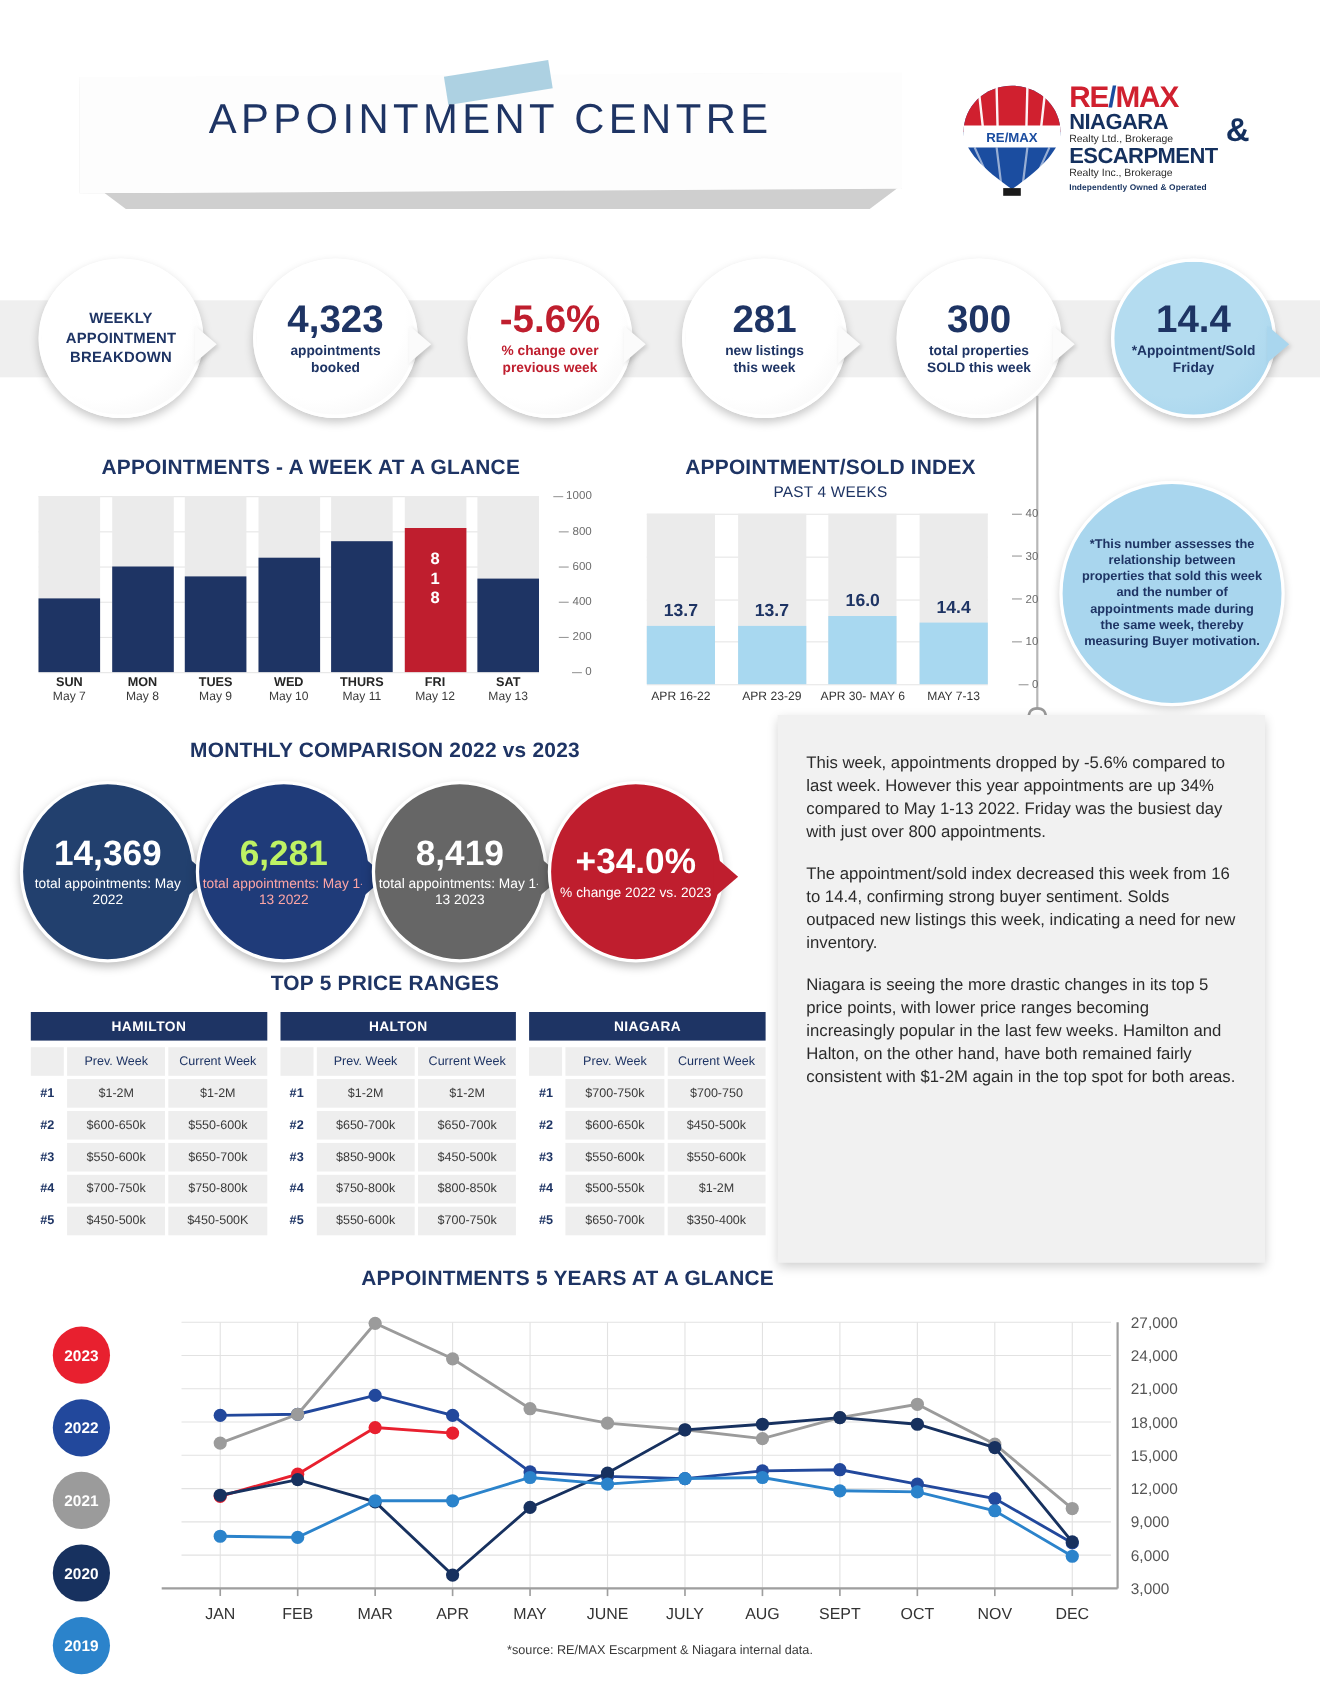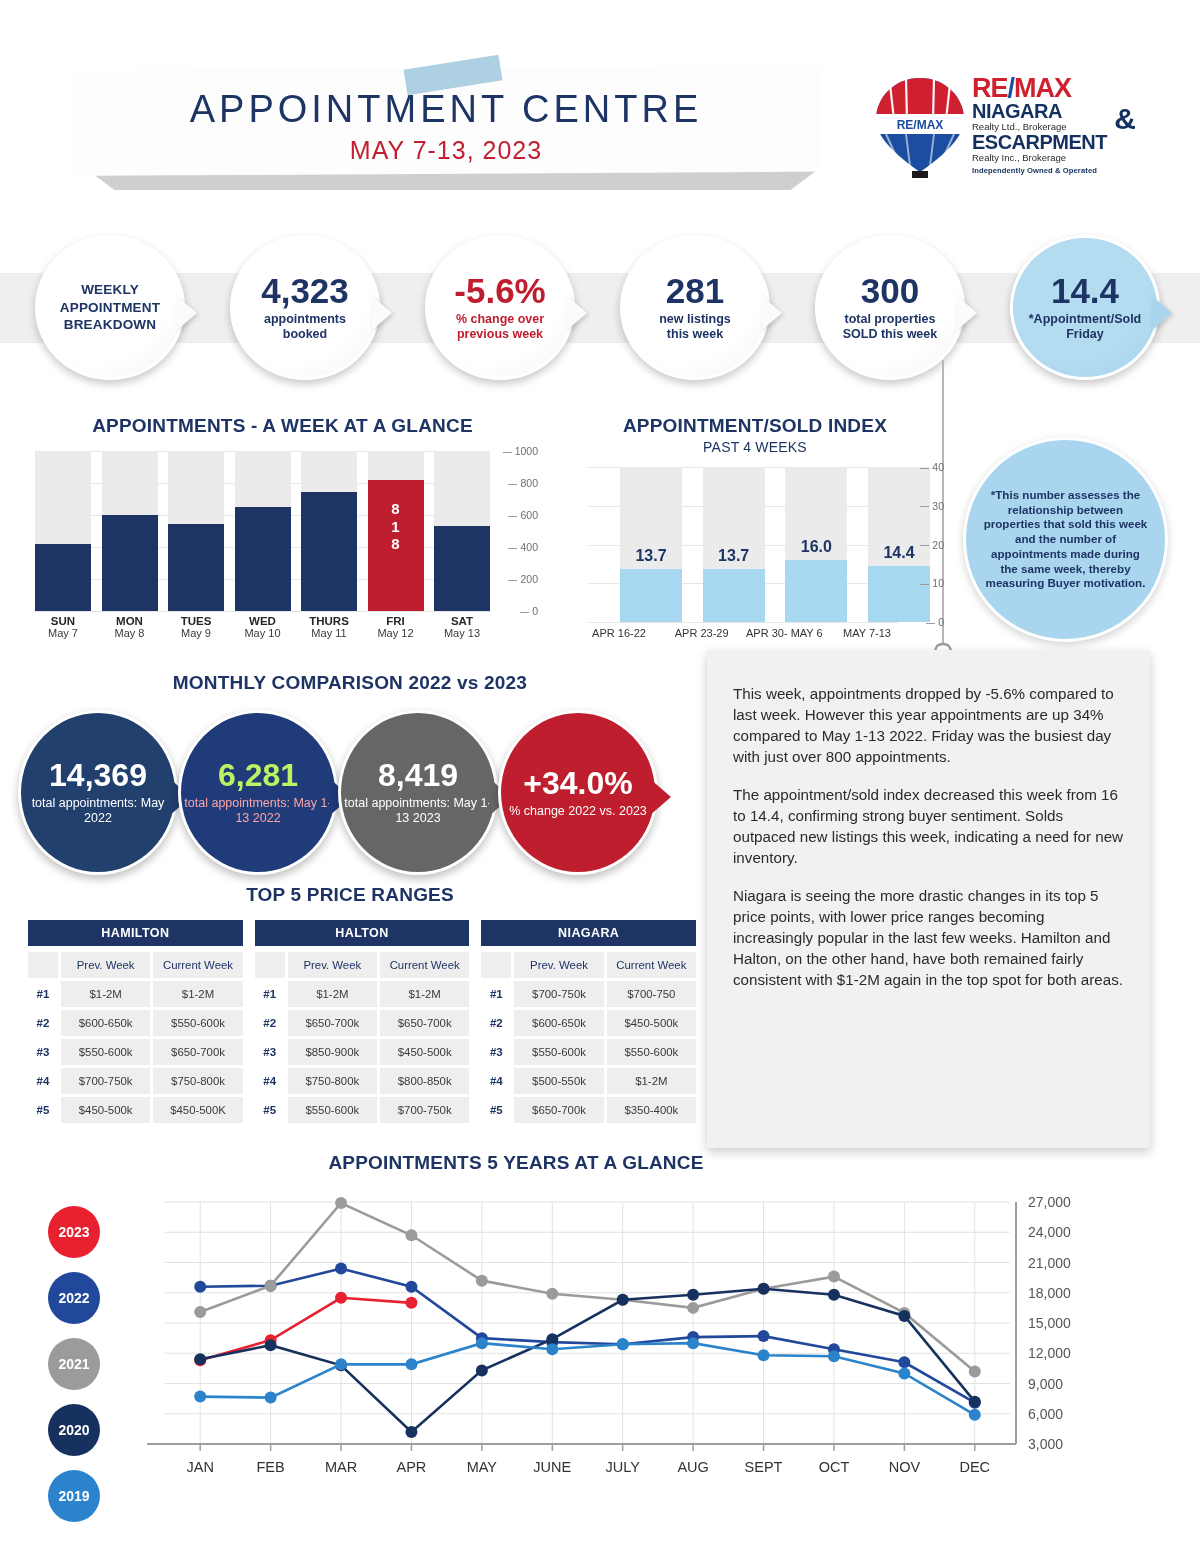--- a/index.html
+++ b/index.html
@@ -94,21 +94,21 @@
   .wc-bg{ position:absolute; bottom:0; left:0; width:100%; height:100%; background:#ebebeb; }
   .wc-bar{ position:absolute; bottom:0; left:0; width:100%; background:#1e3464; }
   .wc-bar.hl{ background:#bf1e2e; }
   .wc-val{ position:absolute; left:0; width:100%; text-align:center; color:#fff; font-size:15px; font-weight:bold; line-height:1.15; }
   .wc-labels{ position:absolute; left:10px; top:200px; width:455px; display:flex; justify-content:space-between; }
   .wc-lab{ width:56px; text-align:center; }
   .wc-lab .d{ font-size:11.5px; font-weight:bold; color:#262626; }
   .wc-lab .dt{ font-size:11px; color:#3a3a3a; }
   #idx-chart { position:absolute; left:560px; top:415px; width:390px; height:230px; }
   .ic-plot{ position:absolute; left:28px; top:52px; width:310px; height:155px; }
-  .ic-bars{ position:absolute; left:0; top:0; width:100%; height:100%; display:flex; justify-content:space-between; align-items:flex-end;margin-left:32px; }
+  .ic-bars{ position:absolute; left:0; top:0; width:100%; height:100%; display:flex; justify-content:space-between; align-items:flex-end; }
   .ic-col{ position:relative; width:62px; height:100%; }
   .ic-bg{ position:absolute; bottom:0; left:0; width:100%; height:100%; background:#ebebeb; }
   .ic-bar{ position:absolute; bottom:0; left:0; width:100%; background:#a8d8f0; }
   .ic-val{ position:absolute; left:0; width:100%; text-align:center; font-size:16px; font-weight:bold; color:#1e3464; }
   .ic-axis{ position:absolute; left:340px; top:52px; width:44px; height:165px; }
   .ic-labels{ position:absolute; left:18px; top:212px; width:330px; display:flex; justify-content:space-between; }
   .ic-lab{ width:82px; text-align:center; font-size:11px; color:#333; line-height:1.2; }
   .note-bubble{
     position:absolute; left:963px; top:437px; width:205px; height:205px;
     border-radius:50%; background:#a9d6ee; border:3px solid #fff;
@@ -166,21 +166,20 @@
   .src{ position:absolute; left:0; top:343px; width:1200px; text-align:center; font-size:11.5px; color:#3a3a3a; }
 </style>
 </head>
 <body>
 
 <div id="header">
   <div class="hdr-banner-shadow"></div>
   <div class="hdr-banner"></div>
   <div class="hdr-tape"></div>
   <div class="hdr-title">APPOINTMENT CENTRE</div>
-  <div class="hdr-sub">MAY 7-13, 2023</div>
 
   <div id="logo">
     <svg class="balloon" viewBox="0 0 96 104">
       <path d="M48 2 C23 2 4 21 4 44 C4 60 22 78 48 96 C74 78 92 60 92 44 C92 21 73 2 48 2 Z" fill="#1b4da0"></path>
       <path d="M48 2 C23 2 4 21 4 44 L92 44 C92 21 73 2 48 2 Z" fill="#d0202f"></path>
       <path d="M4 38 L92 38 L92 58 L4 58 Z" fill="#ffffff"></path>
       <path d="M18 8 L22 44 M34 3 L35 44 M62 3 L61 44 M78 8 L74 44" stroke="#ffffff" stroke-width="2.2" fill="none" opacity=".95"></path>
       <path d="M14 58 L24 80 M34 58 L38 90 M62 58 L58 90 M82 58 L72 80" stroke="#ffffff" stroke-width="2" fill="none" opacity=".55"></path>
       <rect x="40" y="95" width="16" height="7" fill="#1a1a1a"></rect>
       <text x="48" y="53" font-size="12" font-weight="bold" text-anchor="middle" fill="#1b4da0" font-family="Liberation Sans, sans-serif">RE/MAX</text>
@@ -603,13 +602,14 @@
       <text x="276.45833333333337" y="282" font-size="14.5" fill="#333" text-anchor="middle" font-family="Liberation Sans, sans-serif">APR</text>
       <text x="346.875" y="282" font-size="14.5" fill="#333" text-anchor="middle" font-family="Liberation Sans, sans-serif">MAY</text>
       <text x="417.2916666666667" y="282" font-size="14.5" fill="#333" text-anchor="middle" font-family="Liberation Sans, sans-serif">JUNE</text>
       <text x="487.70833333333337" y="282" font-size="14.5" fill="#333" text-anchor="middle" font-family="Liberation Sans, sans-serif">JULY</text>
       <text x="558.125" y="282" font-size="14.5" fill="#333" text-anchor="middle" font-family="Liberation Sans, sans-serif">AUG</text>
       <text x="628.5416666666667" y="282" font-size="14.5" fill="#333" text-anchor="middle" font-family="Liberation Sans, sans-serif">SEPT</text>
       <text x="698.9583333333334" y="282" font-size="14.5" fill="#333" text-anchor="middle" font-family="Liberation Sans, sans-serif">OCT</text>
       <text x="769.375" y="282" font-size="14.5" fill="#333" text-anchor="middle" font-family="Liberation Sans, sans-serif">NOV</text>
       <text x="839.7916666666667" y="282" font-size="14.5" fill="#333" text-anchor="middle" font-family="Liberation Sans, sans-serif">DEC</text>
     </svg>
+  <div class="src">*source:  RE/MAX Escarpment &amp; Niagara internal data.</div>
 </div>
 
 </body></html>

